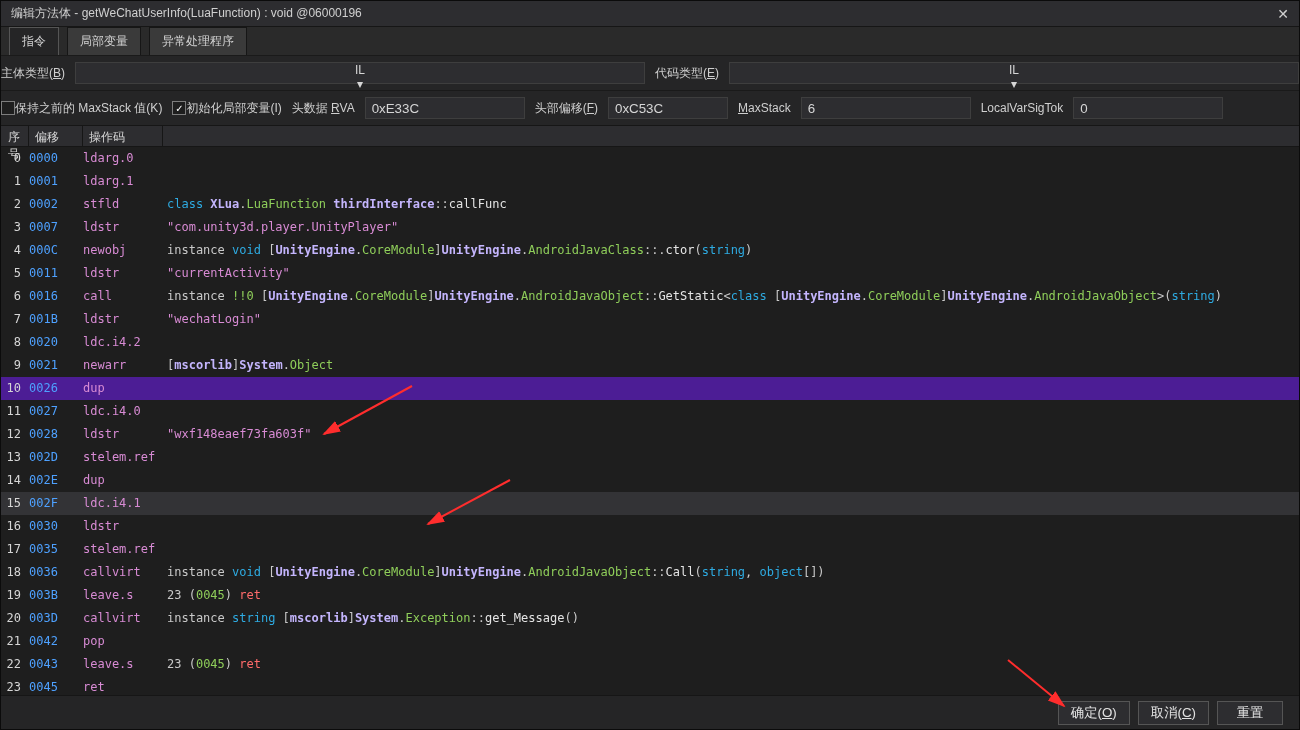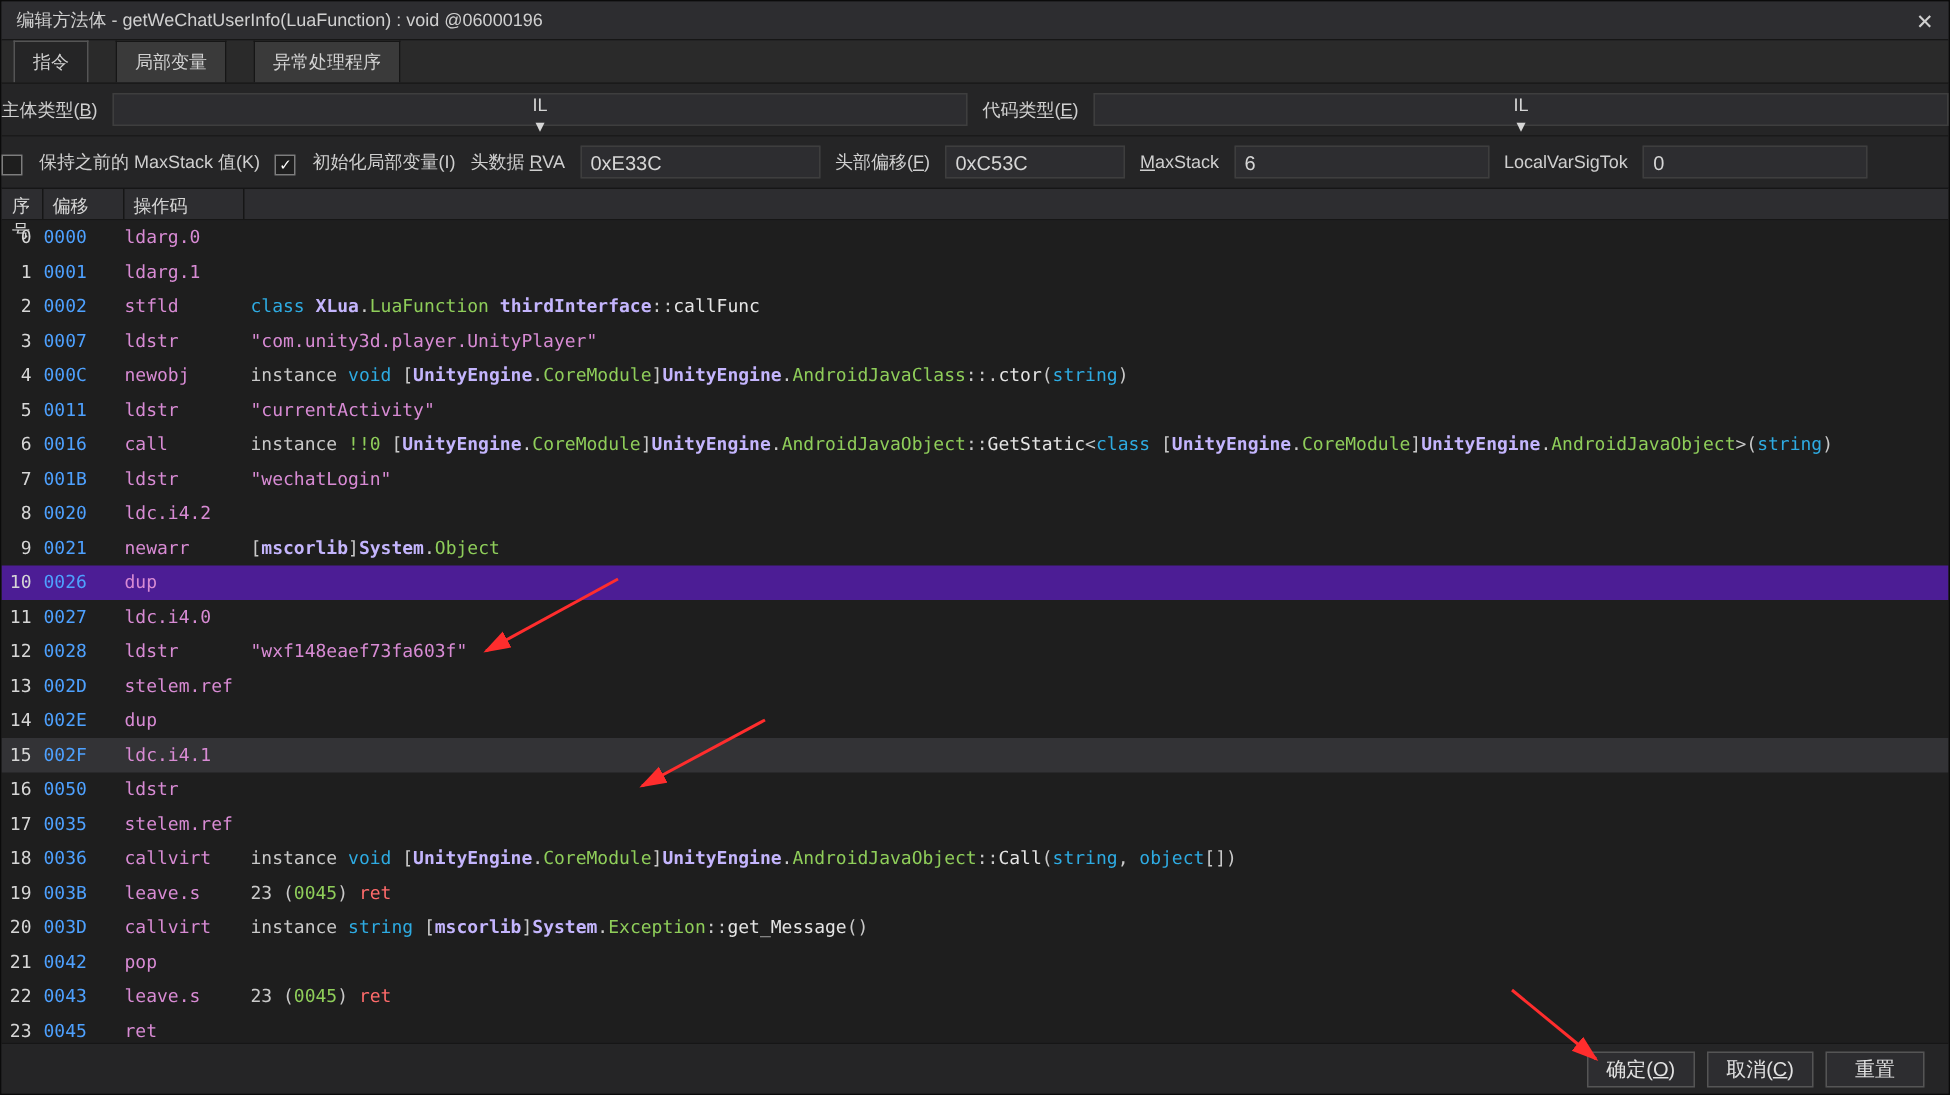--- a/index.html
+++ b/index.html
@@ -14,36 +14,36 @@
   .window { border: 1px solid #0b0b0b; width: 100%; height: 100%; display: flex; flex-direction: column; }
   .titlebar {
     height: 26px; background: #2d2d30; display: flex; align-items: center;
     justify-content: space-between; padding: 0 6px; border-bottom: 1px solid #161616;
     color: #d0d0d0;
   }
   .titlebar .title { padding-left: 4px; }
   .close-x { font-size: 14px; color: #d0d0d0; cursor: pointer; padding: 0 4px; }
   .tabstrip { height: 28px; display: flex; align-items: flex-end; padding: 2px 8px 0 8px; background: #2a2a2a; }
   .tab {
-    padding: 5px 12px; margin-right: 18px; background: #3a3a3a; color: #d2d2d2;
+    padding: 5px 12px; margin-right: 8px; background: #3a3a3a; color: #d2d2d2;
     border: 1px solid #161616; border-bottom: none; cursor: pointer;
   }
   .tab.active { background: #252526; border-color: #555; }
   .form-row {
     display: flex; align-items: center; gap: 10px; padding: 6px 0; background: #252526;
     border-top: 1px solid #1a1a1a;
   }
   .form-row label .ul { text-decoration: underline; }
   .sel, .txt {
     background: #2d2d30; border: 1px solid #3e3e3e; color: #d6d6d6;
     height: 22px; padding: 0 6px; flex-direction: column;
   }
   .sel.main { flex: 1; }
   .check {
-    display: inline-flex; align-items: flex-end; gap: 11px;
+    display: inline-flex; align-items: center; gap: 0;
   }
   .cbox {
     width: 14px; height: 14px; border: 1px solid #7d7d7d; background: #1e1e1e;
     display: inline-flex; align-items: center; justify-content: center; font-size: 10px; color: #fff;
   }
   .table-wrap { flex: 1; overflow: hidden; background: #1e1e1e; position: relative; }
   .thead {
     display: flex; background: #2d2d30; border-top: 1px solid #161616;
     border-bottom: 1px solid #161616; height: 22px; align-items: stretch;
   }
@@ -227,21 +227,21 @@
           <div class="c-arg"></div>
         </div>
         <div class="row hl2">
           <div class="c-idx">15</div>
           <div class="c-off">002F</div>
           <div class="c-op">ldc.i4.1</div>
           <div class="c-arg"></div>
         </div>
         <div class="row">
           <div class="c-idx">16</div>
-          <div class="c-off">0050</div>
+          <div class="c-off">0030</div>
           <div class="c-op">ldstr</div>
           <div class="c-arg"></div>
         </div>
         <div class="row">
           <div class="c-idx">17</div>
           <div class="c-off">0035</div>
           <div class="c-op">stelem.ref</div>
           <div class="c-arg"></div>
         </div>
         <div class="row">

